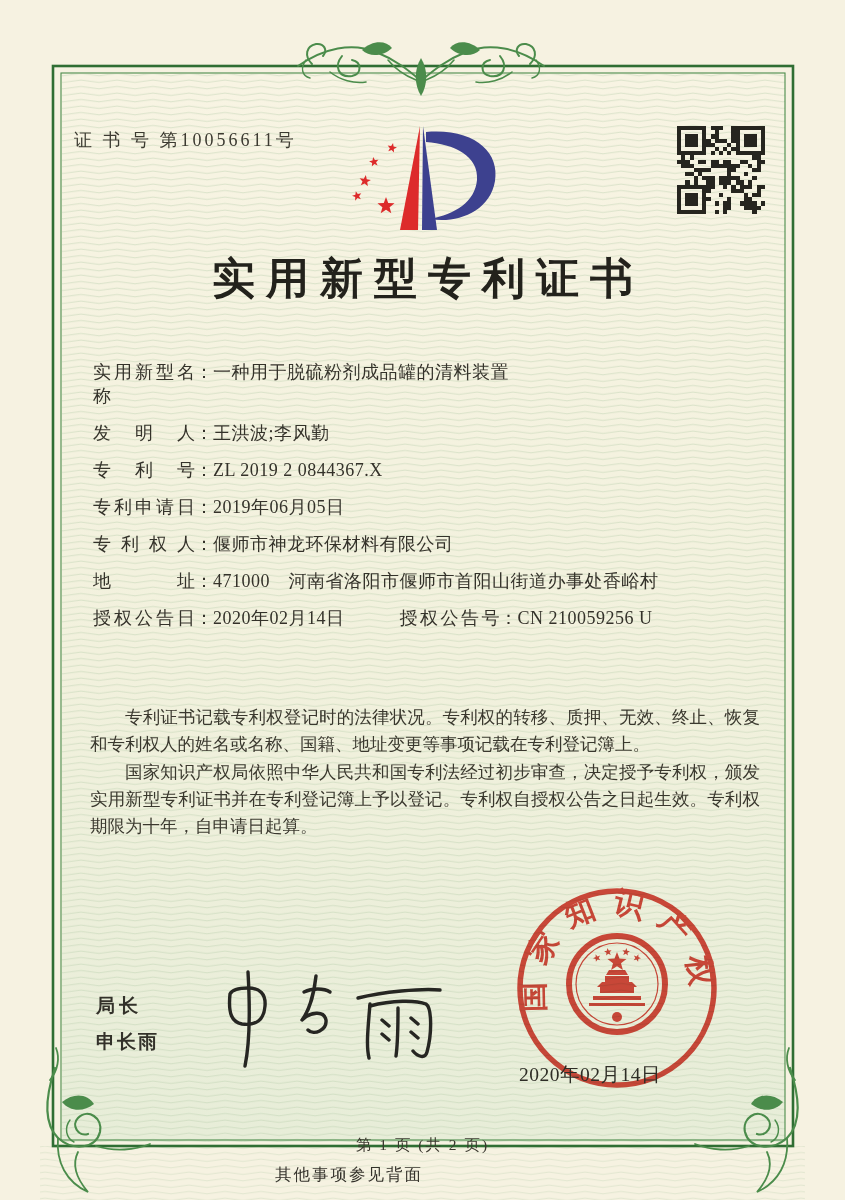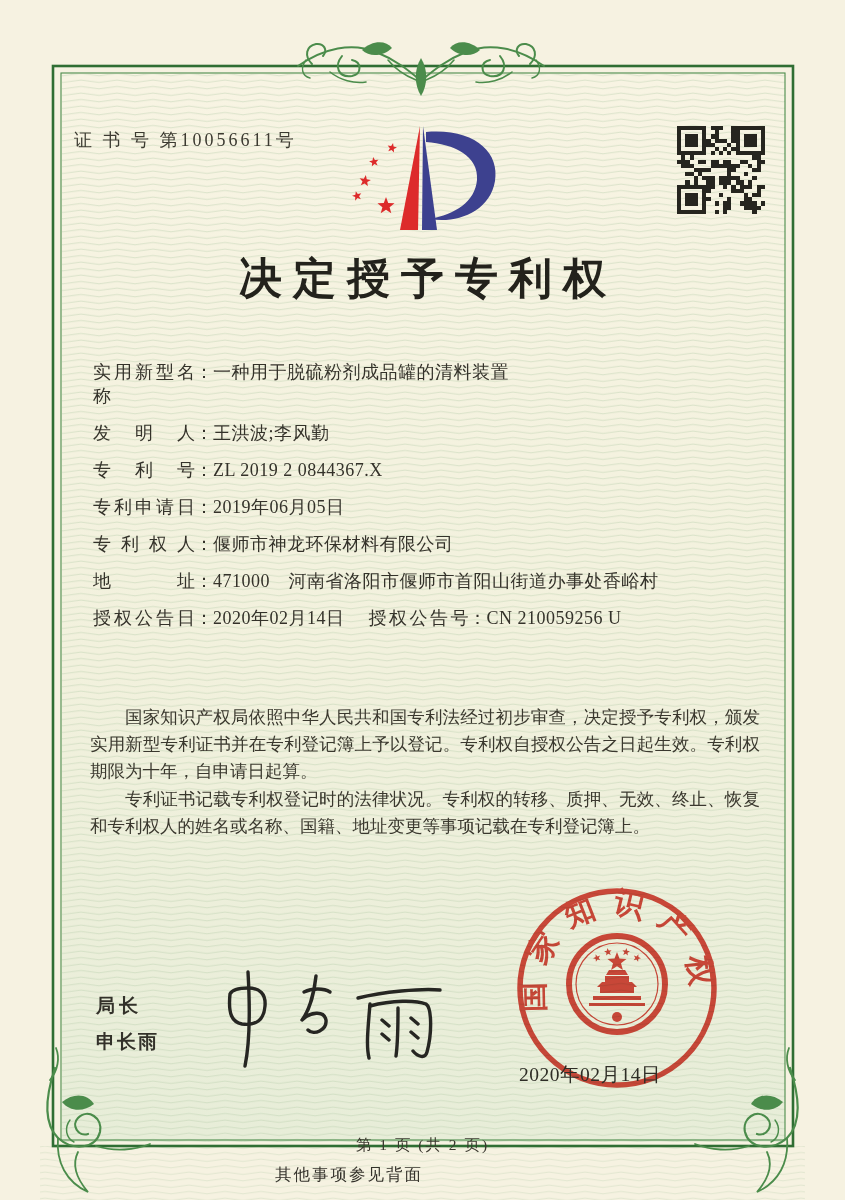--- a/index.html
+++ b/index.html
@@ -13,21 +13,21 @@
   .decor{position:absolute;left:0;top:0;z-index:0;}
   .abs{position:absolute;z-index:1;}
   .cert-no{left:74px;top:128px;font-size:18px;letter-spacing:3px;color:#3c3a31;white-space:pre-wrap;text-align:right;}
   .title{left:0;top:250px;width:845px;text-align:center;font-size:43px;font-weight:bold;
          letter-spacing:11px;text-indent:11px;color:#23221c;}
   .fields{left:93px;top:360px;width:680px;display:flex;flex-direction:column;gap:13px;}
   .field-row{display:flex;align-items:baseline;font-size:18px;color:#34322a;line-height:24px;}
   .flabel{display:inline-block;width:102px;text-align:justify;text-align-last:justify;flex:none;}
   .fsep{flex:none;}
   .fvalue{white-space:pre-wrap;letter-spacing:.5px;}
-  .grant-group{margin-left:24px;display:flex;align-items:baseline;}
+  .grant-group{margin-left:55px;display:flex;align-items:baseline;}
   .grant-group .flabel{width:100px;}
   .paras{left:90px;top:704px;width:670px;font-size:17.5px;line-height:27px;color:#3a382e;}
   .paras p{margin:0 0 1px 0;text-indent:2em;text-align:justify;}
   .signer-title{left:96px;top:993px;font-size:19px;font-weight:bold;letter-spacing:4px;color:#33312a;}
   .signer-name{left:96px;top:1029px;font-size:19px;font-weight:bold;letter-spacing:2px;color:#33312a;}
   .seal-date{left:519px;top:1061px;font-size:19.5px;letter-spacing:.5px;color:#2e2d26;z-index:3;}
   .page-info{left:0;top:1116px;width:845px;text-align:center;font-size:15.5px;letter-spacing:2px;color:#3a382e;margin-top:19px;}
   .back-note{left:0;top:1164px;width:668px;text-align:center;font-size:16.5px;letter-spacing:2px;color:#33312a;margin-left:15px;}
   .sig-svg{left:212px;top:962px;z-index:2;}
   .seal-svg{left:505px;top:876px;z-index:2;mix-blend-mode:multiply;opacity:.92;}
@@ -317,21 +317,21 @@
       <rect x="2" y="20" width="1" height="1" fill="#26251f"></rect>
       <rect x="3" y="20" width="1" height="1" fill="#26251f"></rect>
       <rect x="4" y="20" width="1" height="1" fill="#26251f"></rect>
       <rect x="5" y="20" width="1" height="1" fill="#26251f"></rect>
       <rect x="6" y="20" width="1" height="1" fill="#26251f"></rect>
       <rect x="9" y="20" width="1" height="1" fill="#26251f"></rect>
       <rect x="11" y="20" width="1" height="1" fill="#26251f"></rect>
       <rect x="18" y="20" width="1" height="1" fill="#26251f"></rect>
     </svg>
 
-  <div class="abs title">决定授予专利权</div>
+  <div class="abs title">实用新型专利证书</div>
 
   <div class="abs fields">
     <div class="field-row">
       <span class="flabel">实用新型名称</span>
         <span class="fsep">：</span>
       <span class="fvalue">一种用于脱硫粉剂成品罐的清料装置</span>
     </div>
     <div class="field-row">
       <span class="flabel">发明人</span>
         <span class="fsep">：</span>
@@ -363,22 +363,22 @@
       <span class="fvalue">2020年02月14日</span>
       <span class="grant-group">
         <span class="flabel">授权公告号</span>
           <span class="fsep">：</span>
         <span class="fvalue">CN 210059256 U</span>
       </span>
     </div>
   </div>
 
   <div class="abs paras">
+    <p>专利证书记载专利权登记时的法律状况。专利权的转移、质押、无效、终止、恢复和专利权人的姓名或名称、国籍、地址变更等事项记载在专利登记簿上。</p>
     <p>国家知识产权局依照中华人民共和国专利法经过初步审查，决定授予专利权，颁发实用新型专利证书并在专利登记簿上予以登记。专利权自授权公告之日起生效。专利权期限为十年，自申请日起算。</p>
-    <p>专利证书记载专利权登记时的法律状况。专利权的转移、质押、无效、终止、恢复和专利权人的姓名或名称、国籍、地址变更等事项记载在专利登记簿上。</p>
   </div>
 
   <div class="abs signer-title">局长</div>
   <div class="abs signer-name">申长雨</div>
 
   <svg class="abs sig-svg" width="250" height="110" viewBox="0 0 250 110">
     <g fill="none" stroke="#262622" stroke-width="3.4" stroke-linecap="round" stroke-linejoin="round">
       <path d="M18,32 C16,52 20,60 30,62 C44,64 52,58 53,44 C54,32 48,26 36,26 C26,26 20,28 18,32 Z"></path>
       <path d="M36,10 C38,45 38,80 33,104"></path>
       <path d="M92,30 C100,26 112,26 118,30"></path>

